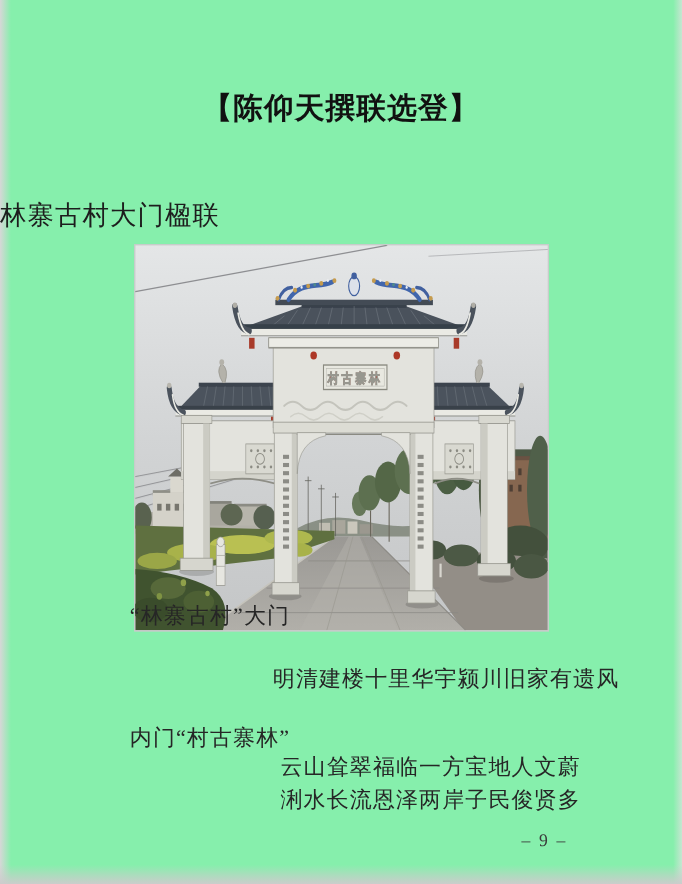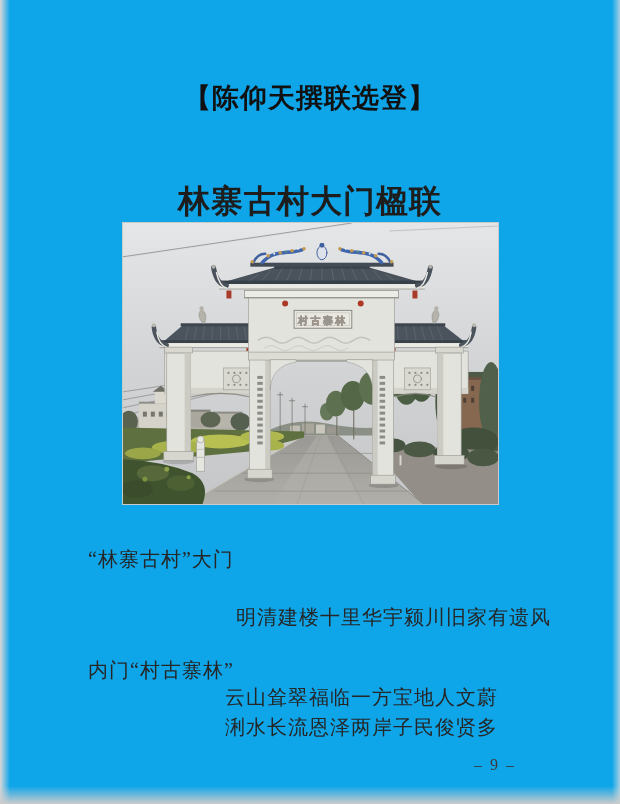--- a/index.html
+++ b/index.html
@@ -1,41 +1,41 @@
 <!DOCTYPE html>
 <html><head>
 <meta charset="utf-8">
 <style>
   html,body{margin:0;padding:0;background:#ffffff;}
   .page{
-    position:relative;width:620px;height:804px;background:#0ea5e9;
+    position:relative;width:620px;height:804px;background:#86efac;
     font-family:"Liberation Serif",serif;color:#2b2b2b;overflow:hidden;
   }
   .edge-left{position:absolute;left:0;top:0;bottom:0;width:10px;
     background:linear-gradient(90deg,#d7d7d7,rgba(255,255,255,0));}
   .edge-right{position:absolute;right:0;top:0;bottom:0;width:8px;opacity:.7;
     background:linear-gradient(270deg,#e2e2e2,rgba(255,255,255,0));}
   .edge-bottom{position:absolute;left:0;right:0;bottom:0;height:18px;
     background:linear-gradient(180deg,rgba(255,255,255,0),#cccccc);}
   .title{
     position:absolute;top:80px;left:0;width:100%;text-align:center;
     font-family:"DejaVu Serif",serif;font-weight:700;font-size:27px;
     letter-spacing:1px;color:#111;
   }
   .subtitle{
-    position:absolute;top:180px;left:0;width:100%;text-align:center;
-    font-family:"Liberation Sans",sans-serif;font-weight:700;font-size:32px;
+    position:absolute;top:180px;left:0;width:100%;text-align:left;
+    font-family:"Liberation Sans",sans-serif;font-weight:400;font-size:24px;
     letter-spacing:1px;color:#1d1d1d;
   }
   .photo{
-    position:absolute;left:122px;top:222px;width:377px;height:283px;
+    position:absolute;left:122px;top:222px;width:377px;height:352px;
     border:1px solid #c9cbca;box-sizing:border-box;background:#cdd0d1;
   }
   .photo svg{display:block;width:100%;height:100%;}
-  .t{position:absolute;font-size:20px;letter-spacing:1px;white-space:nowrap;color:#262626;}
+  .t{position:absolute;font-size:20px;letter-spacing:1px;white-space:nowrap;color:#262626;margin-left:30px;}
   .heading{font-size:20px;}
   .pagenum{
     position:absolute;left:452px;top:756px;width:86px;text-align:center;
     font-size:16px;letter-spacing:2px;color:#3a3a3a;
   }
 </style>
 </head>
 <body>
 
 <div class="page">
@@ -395,21 +395,21 @@
           <rect x="74" y="220" width="8" height="30" fill="#e6e6e0" stroke="#9a9a92" stroke-width="0.6"></rect>
           <circle cx="78" cy="218" r="3.5" fill="#e6e6e0" stroke="#9a9a92" stroke-width="0.6"></circle>
           <line x1="74" y1="228" x2="82" y2="228" stroke="#a8a8a0" stroke-width="0.6"></line>
           <line x1="74" y1="236" x2="82" y2="236" stroke="#a8a8a0" stroke-width="0.6"></line>
         </g>
       </g>
     </svg>
   </div>
 
   <div class="t heading" style="left:88px;top:546px">“林寨古村”大门</div>
-  <div class="t" style="left:236px;top:604px">明清建楼十里华宇颍川旧家有遗风</div>
+  <div class="t" style="left:218px;top:604px">明清建楼十里华宇颍川旧家有遗风</div>
 
   <div class="t heading" style="left:88px;top:657px">内门“村古寨林”</div>
   <div class="t" style="left:225px;top:714px">浰水长流恩泽两岸子民俊贤多</div>
   <div class="t" style="left:225px;top:684px">云山耸翠福临一方宝地人文蔚</div>
 
   <div class="pagenum">– 9 –</div>
 
 </div>
 
 </body></html>

